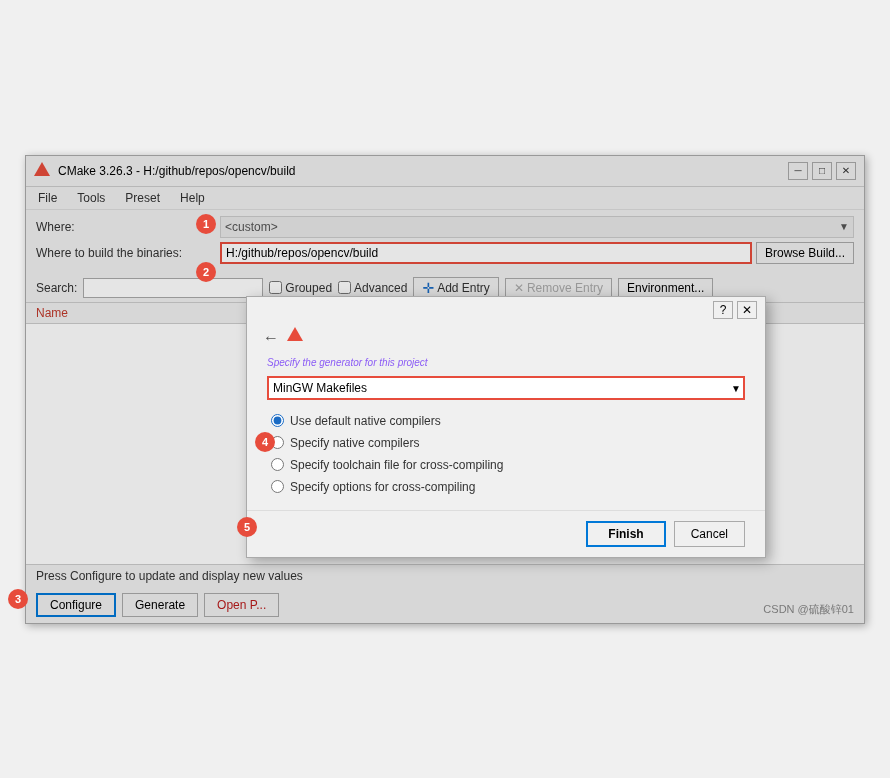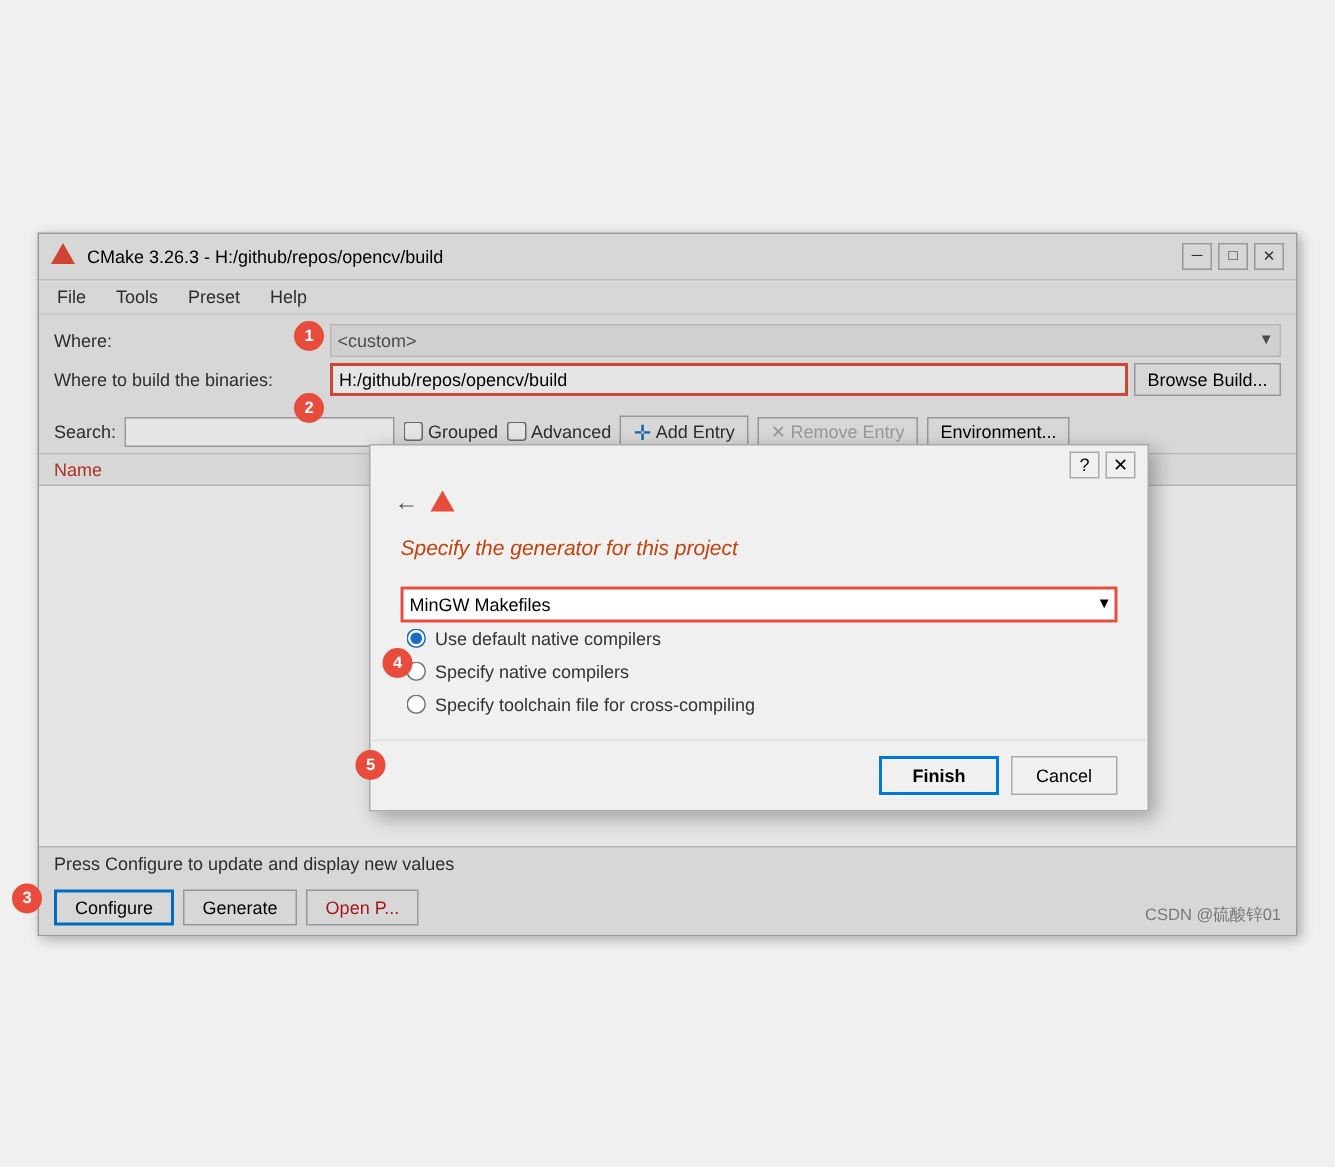--- a/index.html
+++ b/index.html
@@ -286,30 +286,30 @@
       background: none;
       border: none;
       cursor: pointer;
       font-size: 16px;
       color: #555;
     }
     .dialog-content {
       padding: 8px 20px 16px;
     }
     .dialog-subtitle {
-      font-size: 14px;
-      color: #c2410c;
-      margin-bottom: 18px;
+      font-size: 10px;
+      color: #8b5cf6;
+      margin-bottom: 8px;
       font-style: italic;
     }
     .dialog-select-row {
       display: flex;
       align-items: center;
       gap: 4px;
-      margin-bottom: 4px;
+      margin-bottom: 14px;
     }
     .radio-group {
       display: flex;
       flex-direction: column;
       gap: 8px;
       margin-left: 4px;
     }
     .radio-label {
       display: flex;
       align-items: center;
@@ -522,20 +522,24 @@
           <span>Use default native compilers</span>
         </label>
         <label class="radio-label">
           <input type="radio" name="compiler" style="">
           <span>Specify native compilers</span>
         </label>
         <label class="radio-label">
           <input type="radio" name="compiler" style="">
           <span>Specify toolchain file for cross-compiling</span>
         </label>
+        <label class="radio-label">
+          <input type="radio" name="compiler" style="">
+          <span>Specify options for cross-compiling</span>
+        </label>
       </div>
     </div>
 
     <div class="dialog-footer" style="position:relative;">
 
       <div class="annotation" style="position:absolute; left:-10px; top:6px;">5</div>
       <button class="dialog-finish-btn">Finish</button>
       <button class="dialog-cancel-btn">Cancel</button>
     </div>
   </div>

